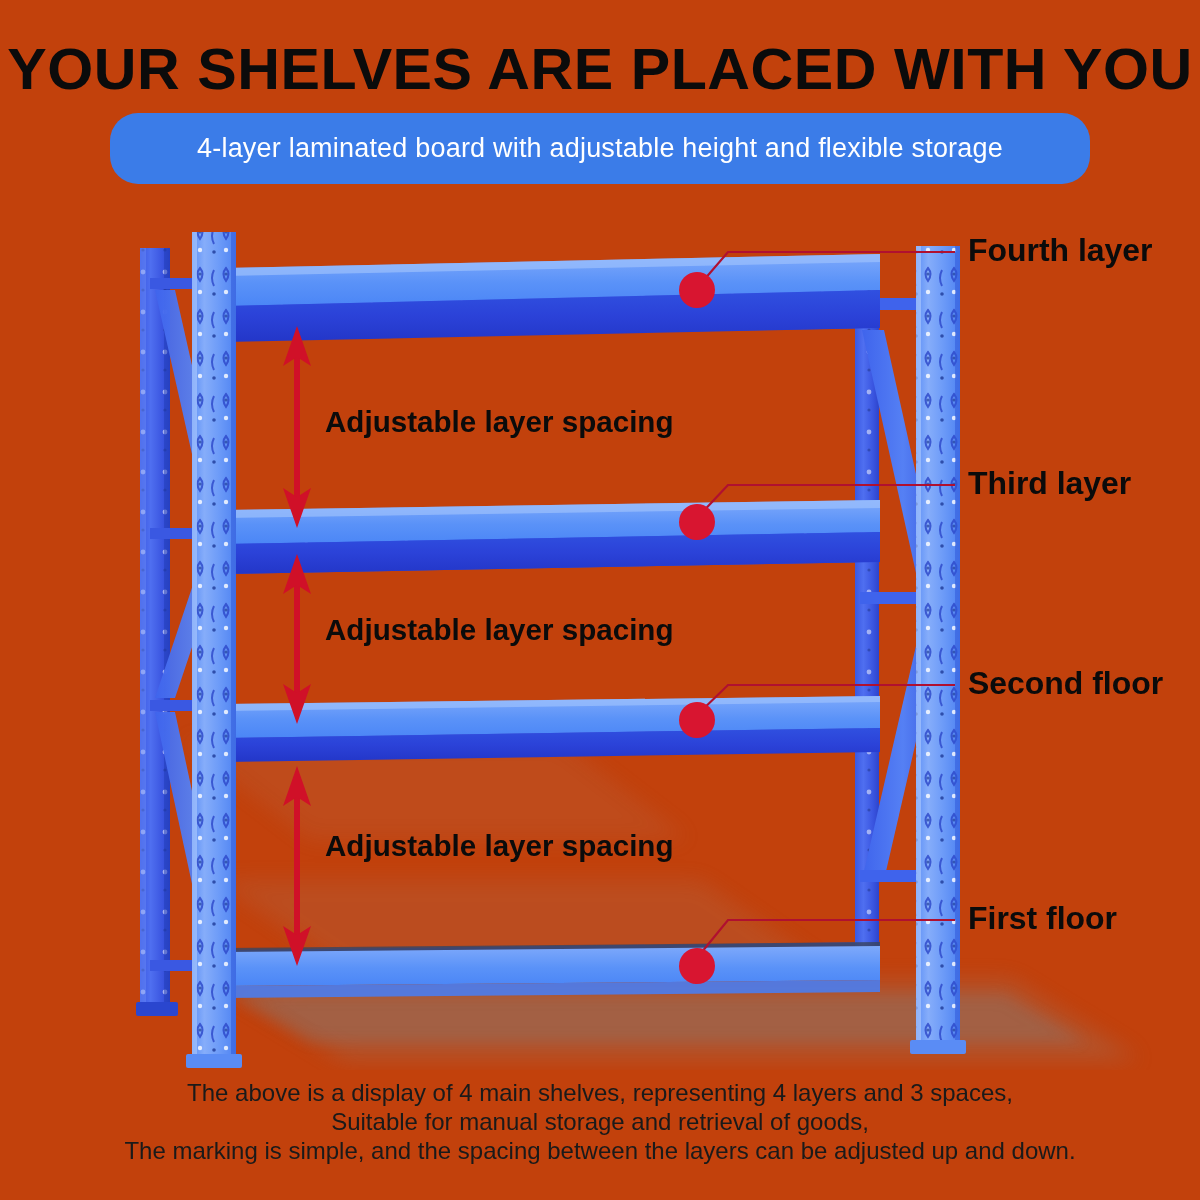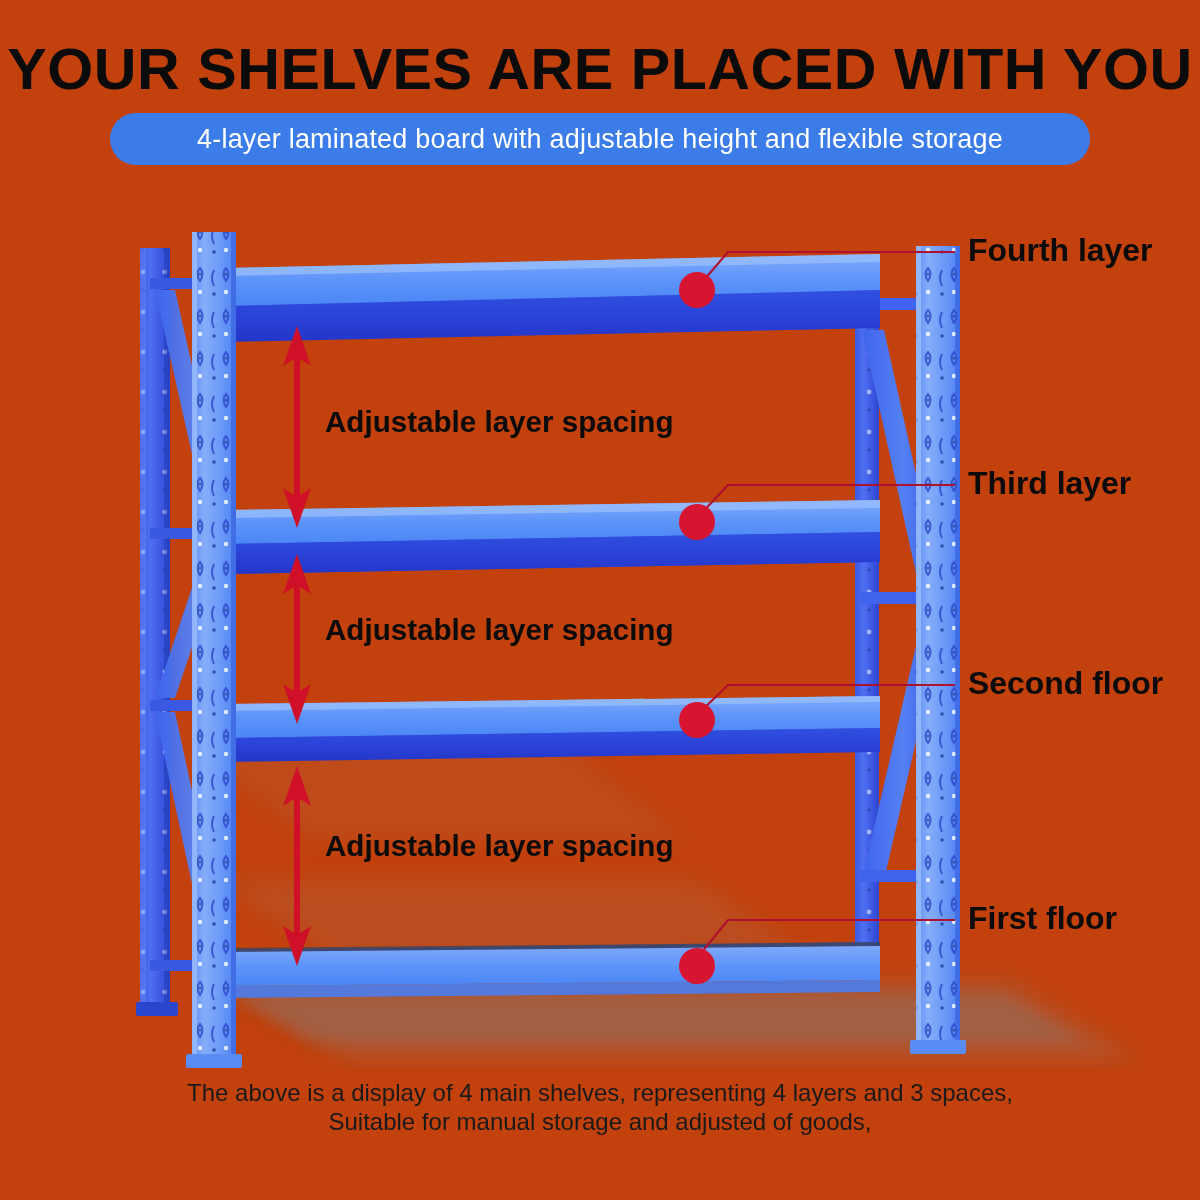--- a/index.html
+++ b/index.html
@@ -29,21 +29,21 @@
     letter-spacing: 0.5px;
     color: #0b0b0b;
     transform: scaleX(1.02);
     white-space: nowrap;
   }
   #subtitle-pill {
     position: absolute;
     left: 110px;
     top: 113px;
     width: 980px;
-    height: 52px;
+    height: 71px;
     border-radius: 28px;
     background: #3b7ce8;
     display: flex;
     align-items: center;
     justify-content: center;
   }
   #subtitle-text {
     color: #ffffff;
     font-family: "Liberation Sans Narrow", "Liberation Sans", sans-serif;
     font-size: 27px;
@@ -327,16 +327,17 @@
     <div class="callout-label" style="left:968px; top:721px;">First floor</div>
 
     <div class="spacing-label" style="left:325px; top:226px;">Adjustable layer spacing</div>
     <div class="spacing-label" style="left:325px; top:434px;">Adjustable layer spacing</div>
     <div class="spacing-label" style="left:325px; top:650px;">Adjustable layer spacing</div>
 
   </div>
 
   <div id="footer">
     <div>The above is a display of 4 main shelves, representing 4 layers and 3 spaces,</div>
-    <div>Suitable for manual storage and adjusted of goods,</div>
+    <div>Suitable for manual storage and retrieval of goods,</div>
+    <div>The marking is simple, and the spacing between the layers can be adjusted up and down.</div>
   </div>
 
 </div>
 
 </body></html>

